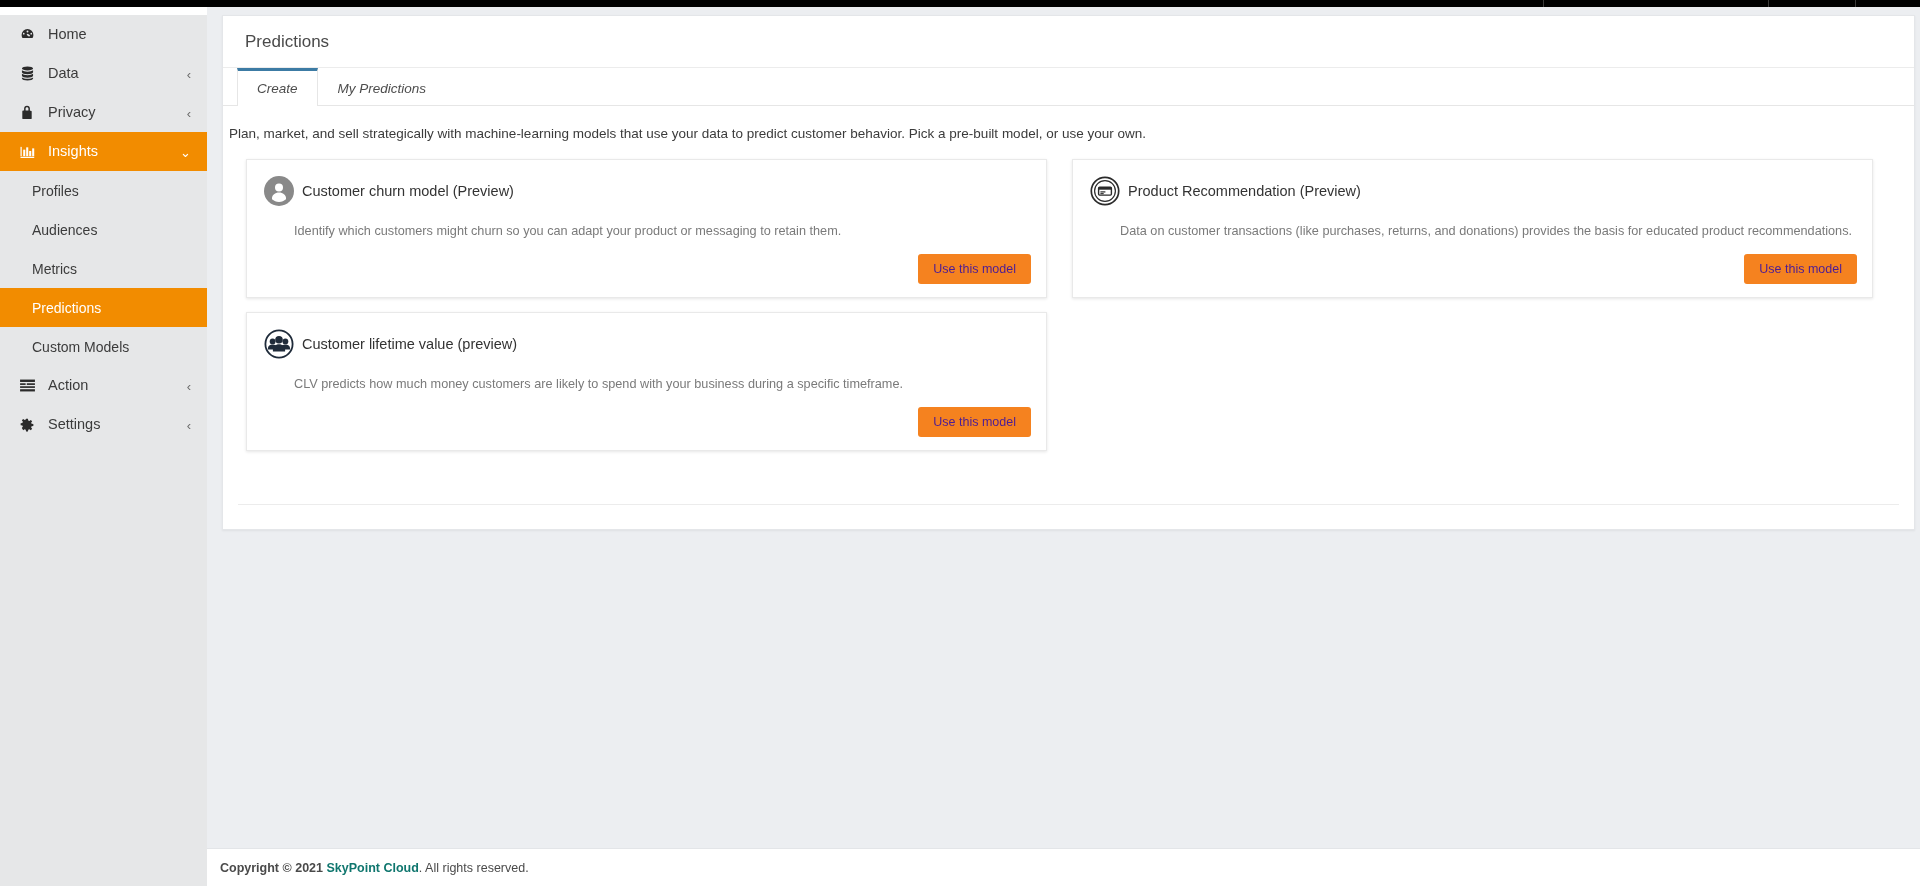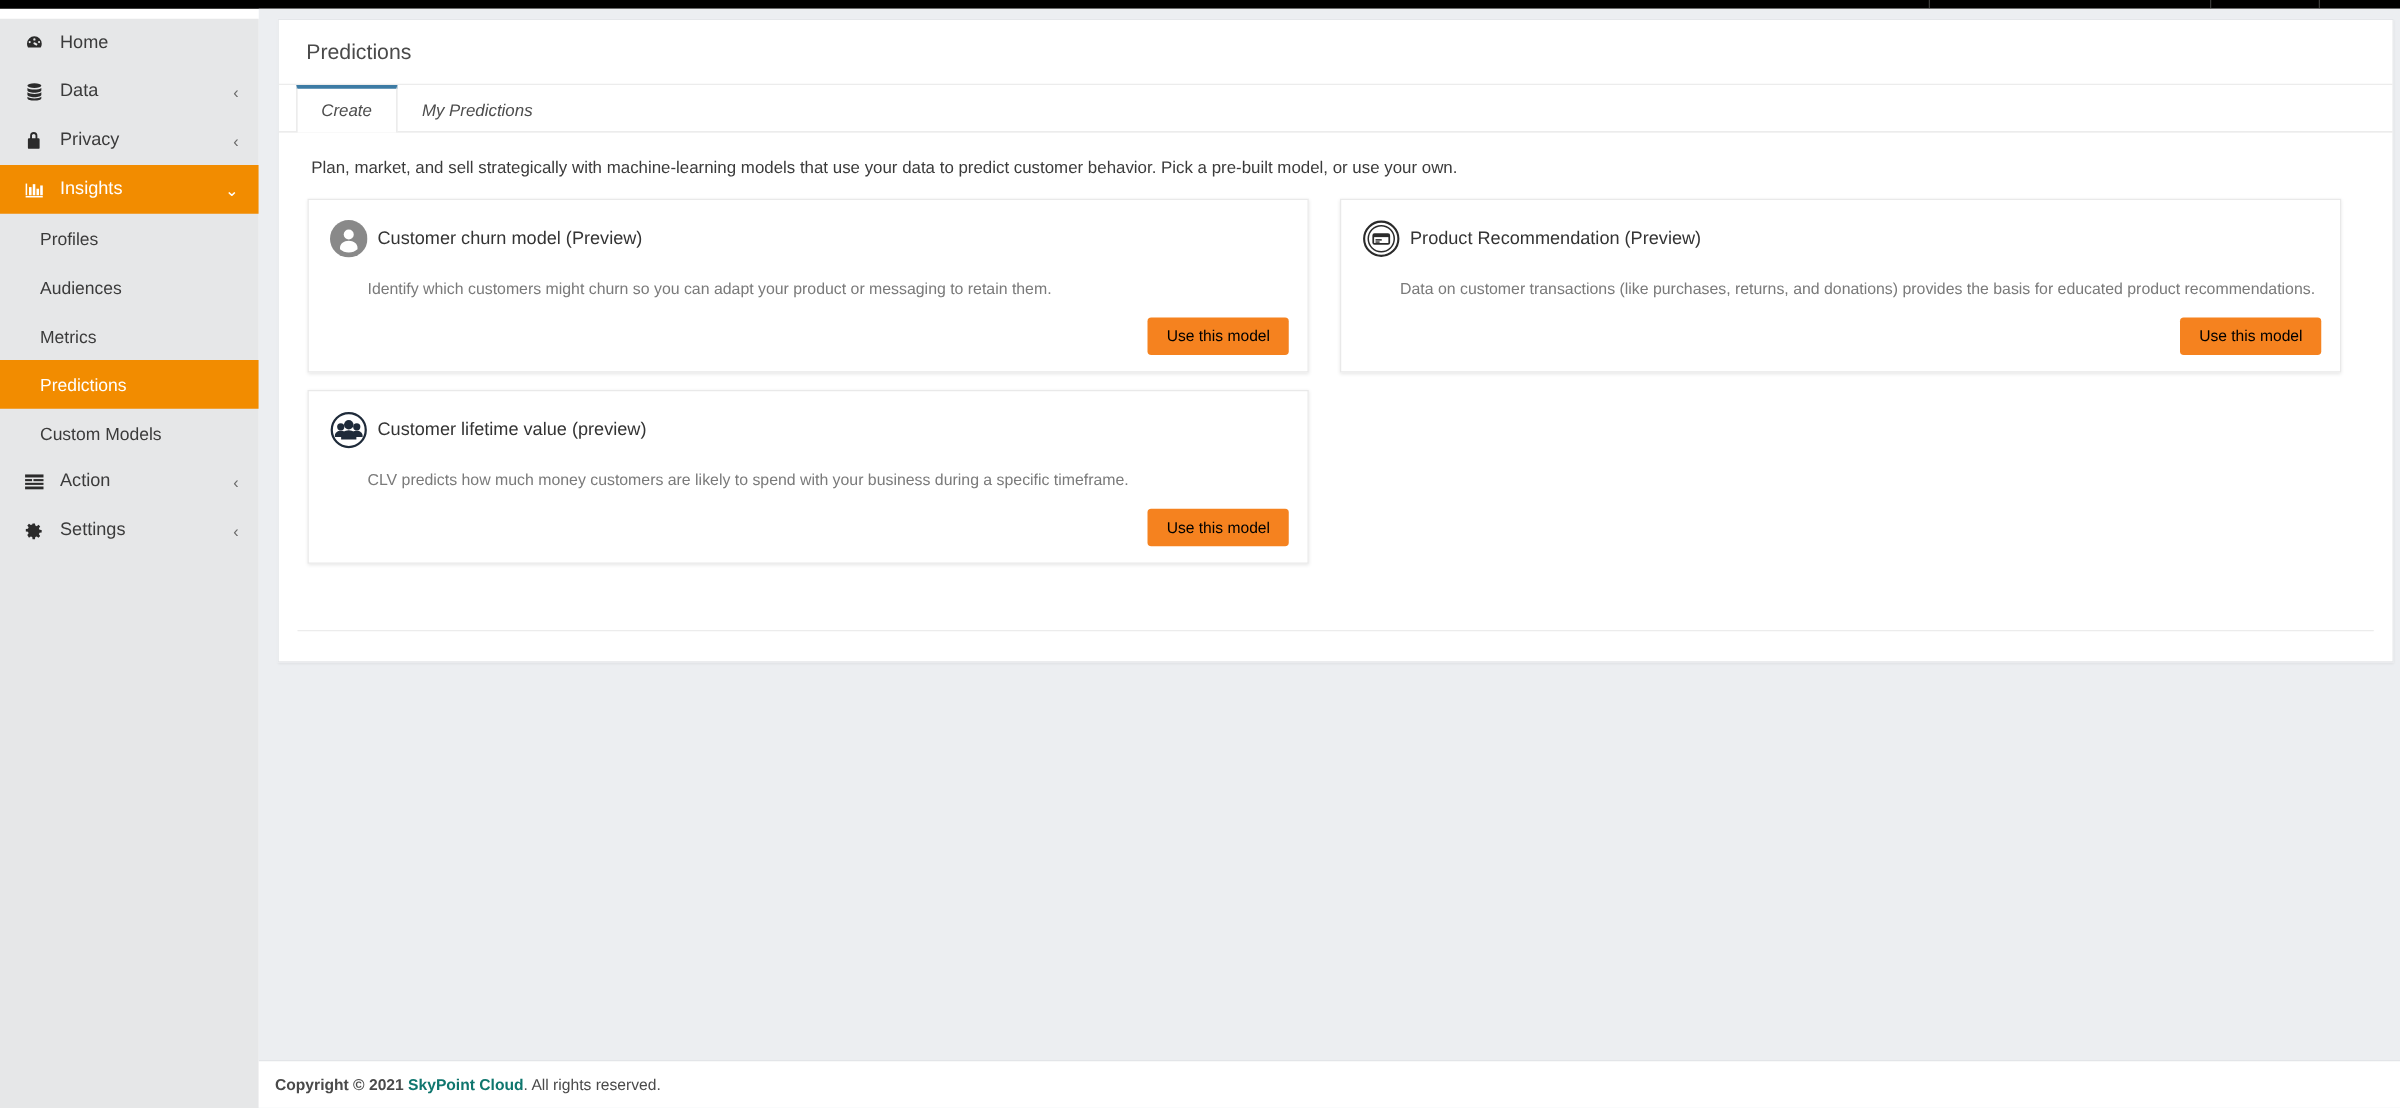--- a/index.html
+++ b/index.html
@@ -112,21 +112,21 @@
   .tab.active {
     border-top: 3px solid #3c7ba4;
     border-left: 1px solid #e6e6e6;
     border-right: 1px solid #e6e6e6;
     background: #ffffff;
     margin-bottom: -1px;
     padding-bottom: 1px;
   }
 
   .intro {
-    padding: 20px 0 0 26px;
+    padding: 20px 0 0 6px;
     font-size: 13.5px;
     color: #3b3b3b;
   }
 
   
   .cards {
     position: relative;
     margin: 18px 0 0 23px;
     width: 1641px;
     display: flex;
@@ -155,21 +155,21 @@
     font-size: 12.7px;
     color: #7a7a7a;
   }
   .card-foot {
     margin-top: 16px;
     display: flex;
     justify-content: flex-end;
   }
   .btn-use {
     background: #f5821f;
-    color: #000000;
+    color: #4c1d95;
     font-size: 12.5px;
     border: none;
     border-radius: 3px;
     padding: 8px 15px;
     cursor: pointer;
     font-family: "Liberation Sans", sans-serif;
   }
 
   .panel-divider {
     position: absolute;

